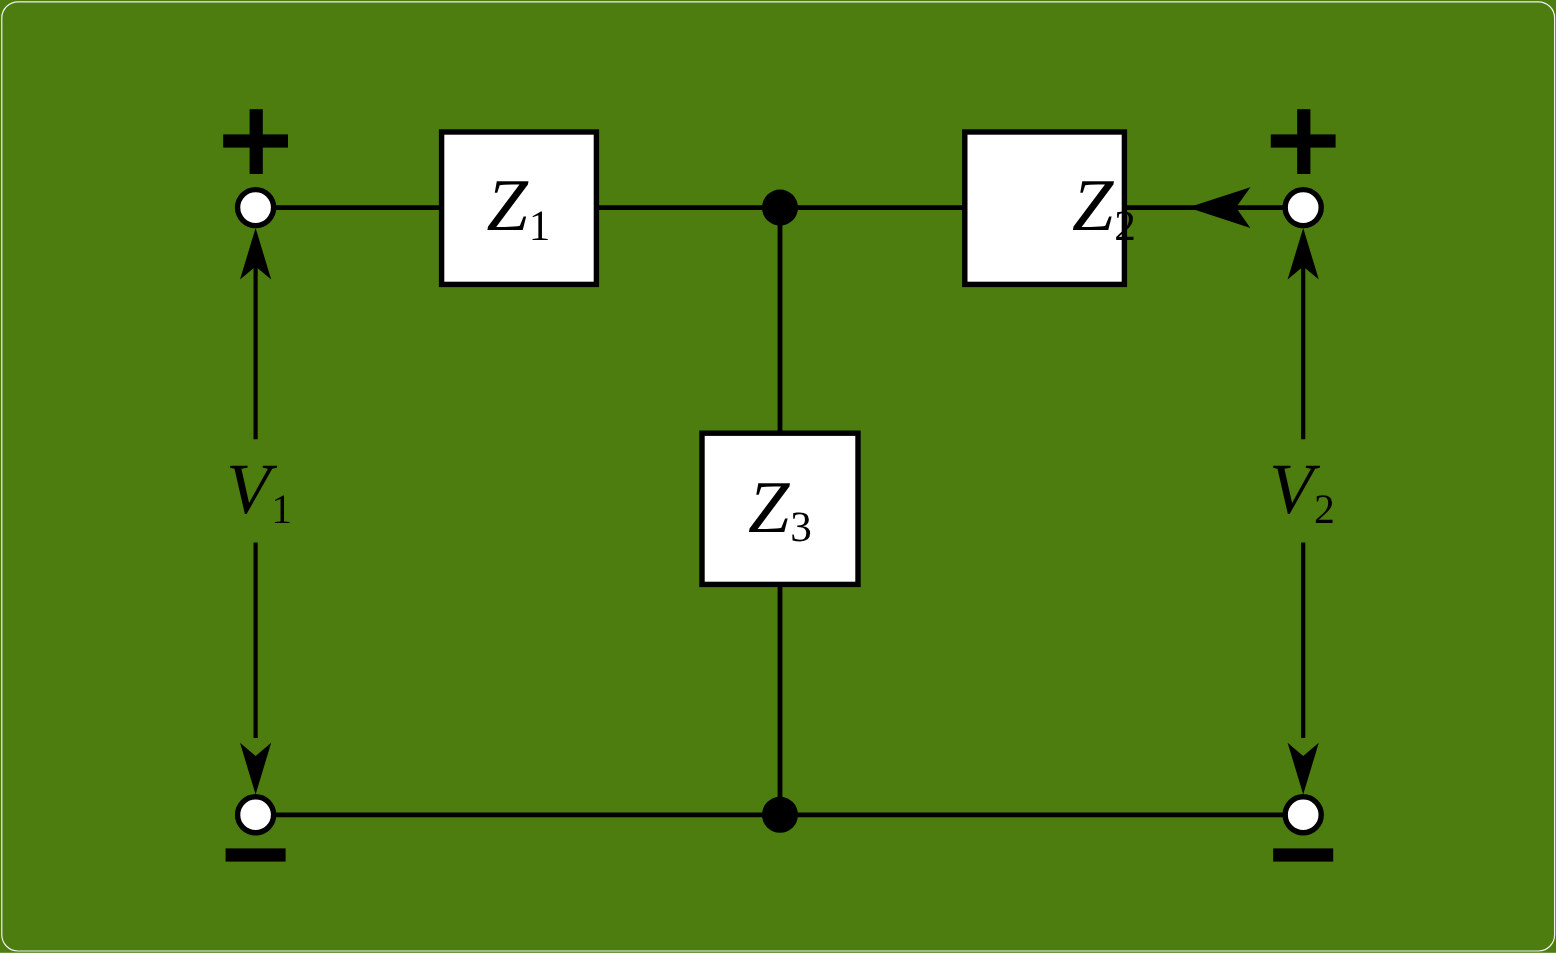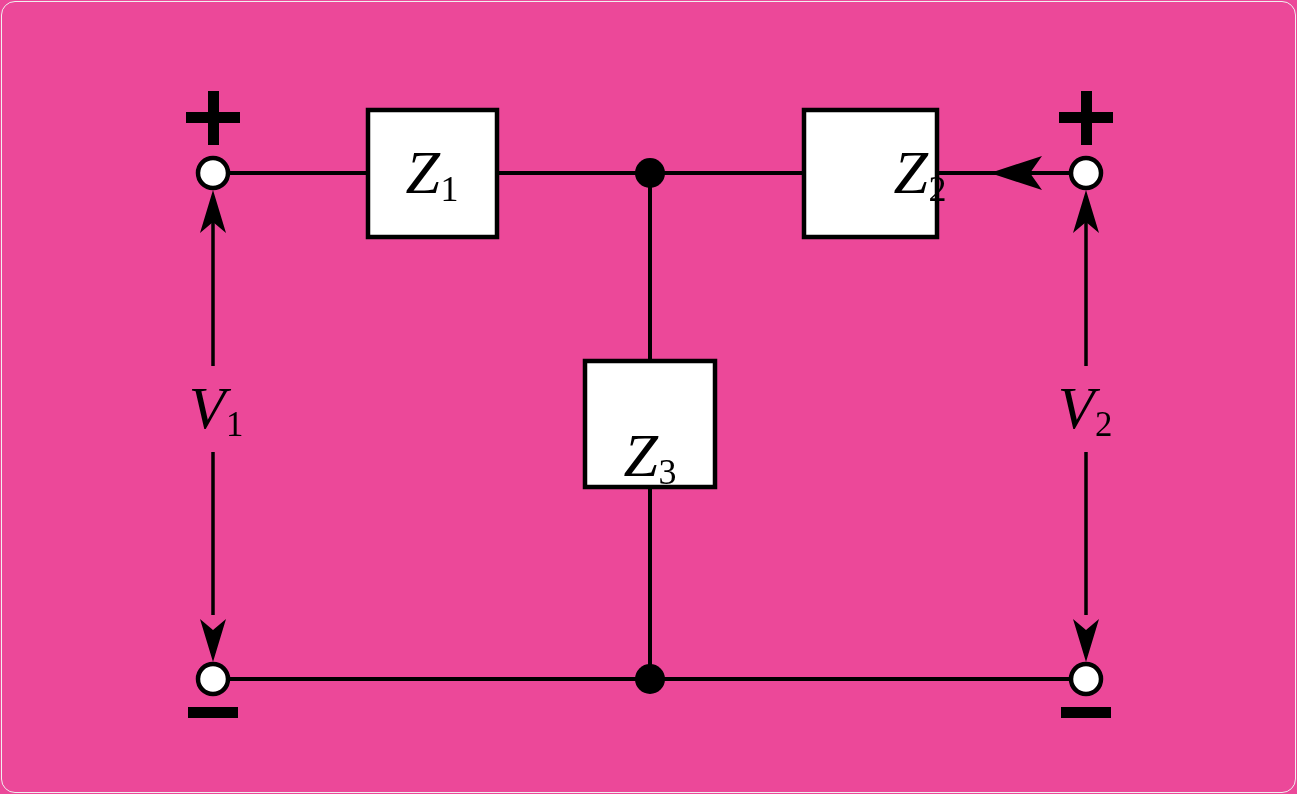--- a/index.html
+++ b/index.html
@@ -10,21 +10,21 @@
   body {
     width: 1297px;
     height: 794px;
     font-family: "Liberation Serif", serif;
     overflow: hidden;
   }
   #canvas-wrap {
     position: relative;
     width: 1297px;
     height: 794px;
-    background: #ec4899;
+    background: #4d7c0f;
   }
   #circuit-svg {
     position: absolute;
     top: 0;
     left: 0;
     width: 1297px;
     height: 794px;
     display: block;
   }
   .wire {
@@ -164,21 +164,21 @@
   </svg>
 
   <div class="lbl imp-label" style="left:432px; top:174px;">
     <span>Z</span><sub>1</sub>
   </div>
 
   <div class="lbl imp-label" style="left:920px; top:174px;">
     <span>Z</span><sub>2</sub>
   </div>
 
-  <div class="lbl imp-label" style="left:650px; top:425px;margin-top:32px;">
+  <div class="lbl imp-label" style="left:650px; top:425px;">
     <span>Z</span><sub>3</sub>
   </div>
 
   <div class="lbl volt-label" style="left:216px; top:410px;">
     <span>V</span><sub>1</sub>
   </div>
 
   <div class="lbl volt-label" style="left:1085px; top:410px;">
     <span>V</span><sub>2</sub>
   </div>

